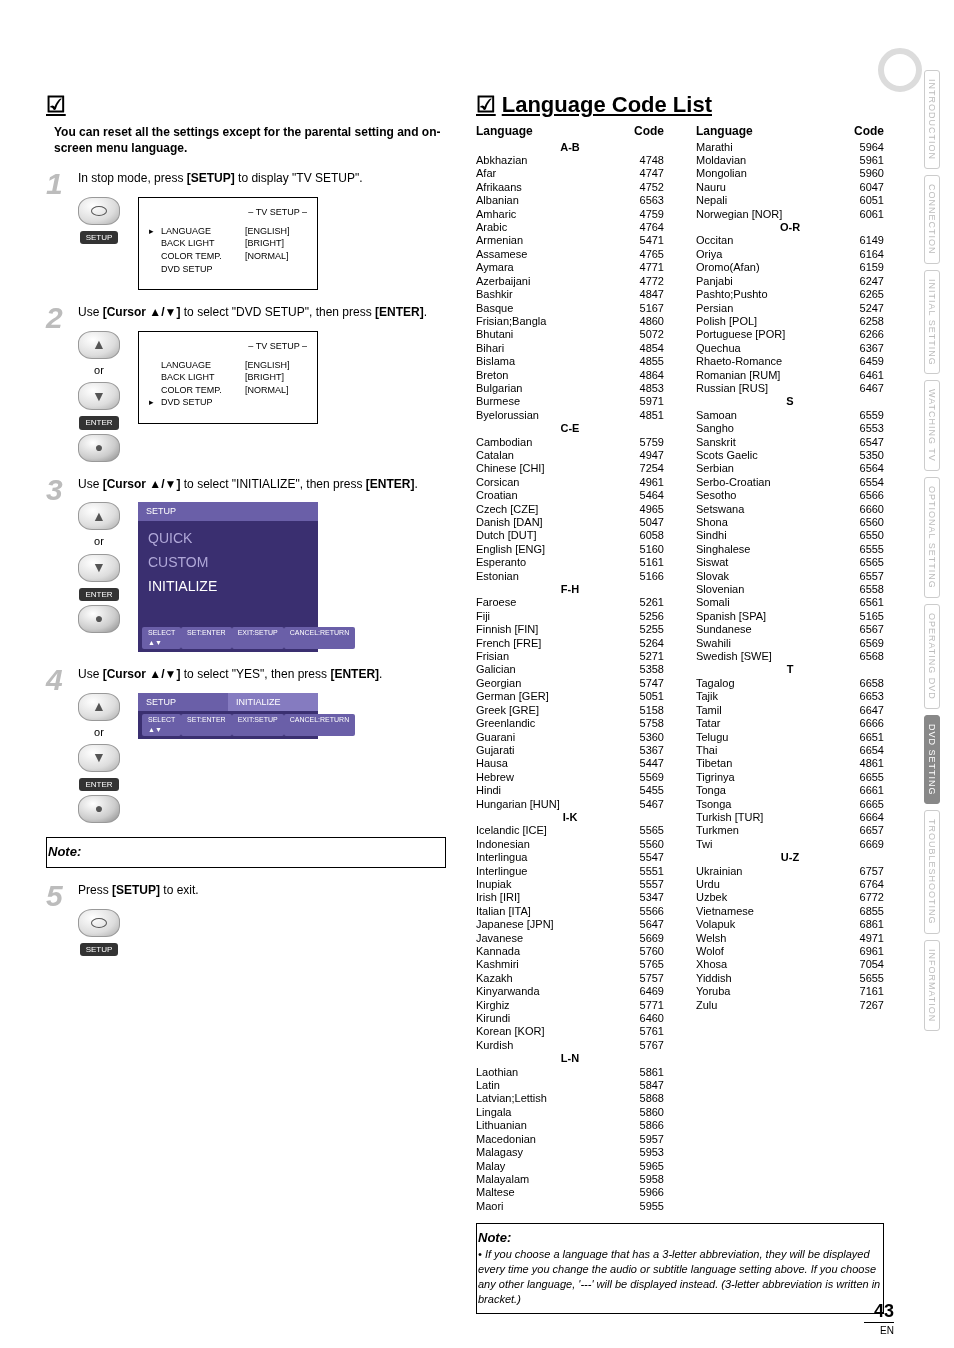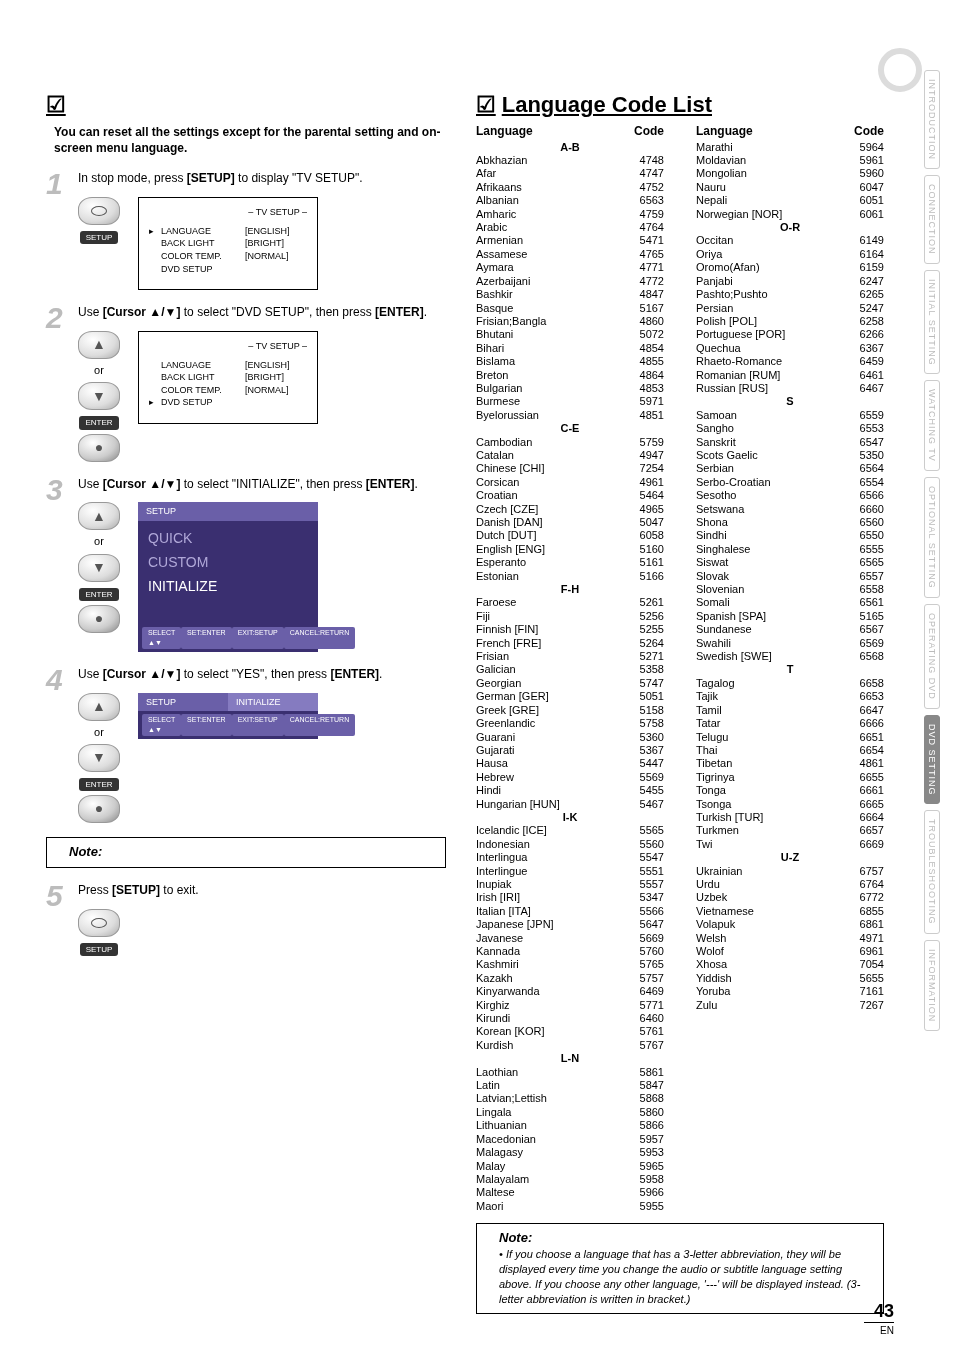--- a/index.html
+++ b/index.html
@@ -182,21 +182,21 @@
     color: #fff;
     padding: 3px 4px;
   }
   .purple-footer span {
     background: #6a5fa8;
     padding: 1px 6px;
     border-radius: 2px;
   }
   .note-box {
     border: 1px solid #000;
-    padding: 6px 22px;
+    padding: 6px 1px;
     margin-top: 4px;
     font-size: 11px;
   }
   .note-title {
     font-weight: bold;
     font-style: italic;
     font-size: 13px;
     margin-bottom: 2px;
   }
   .note-body { font-style: italic; line-height: 1.35; }

